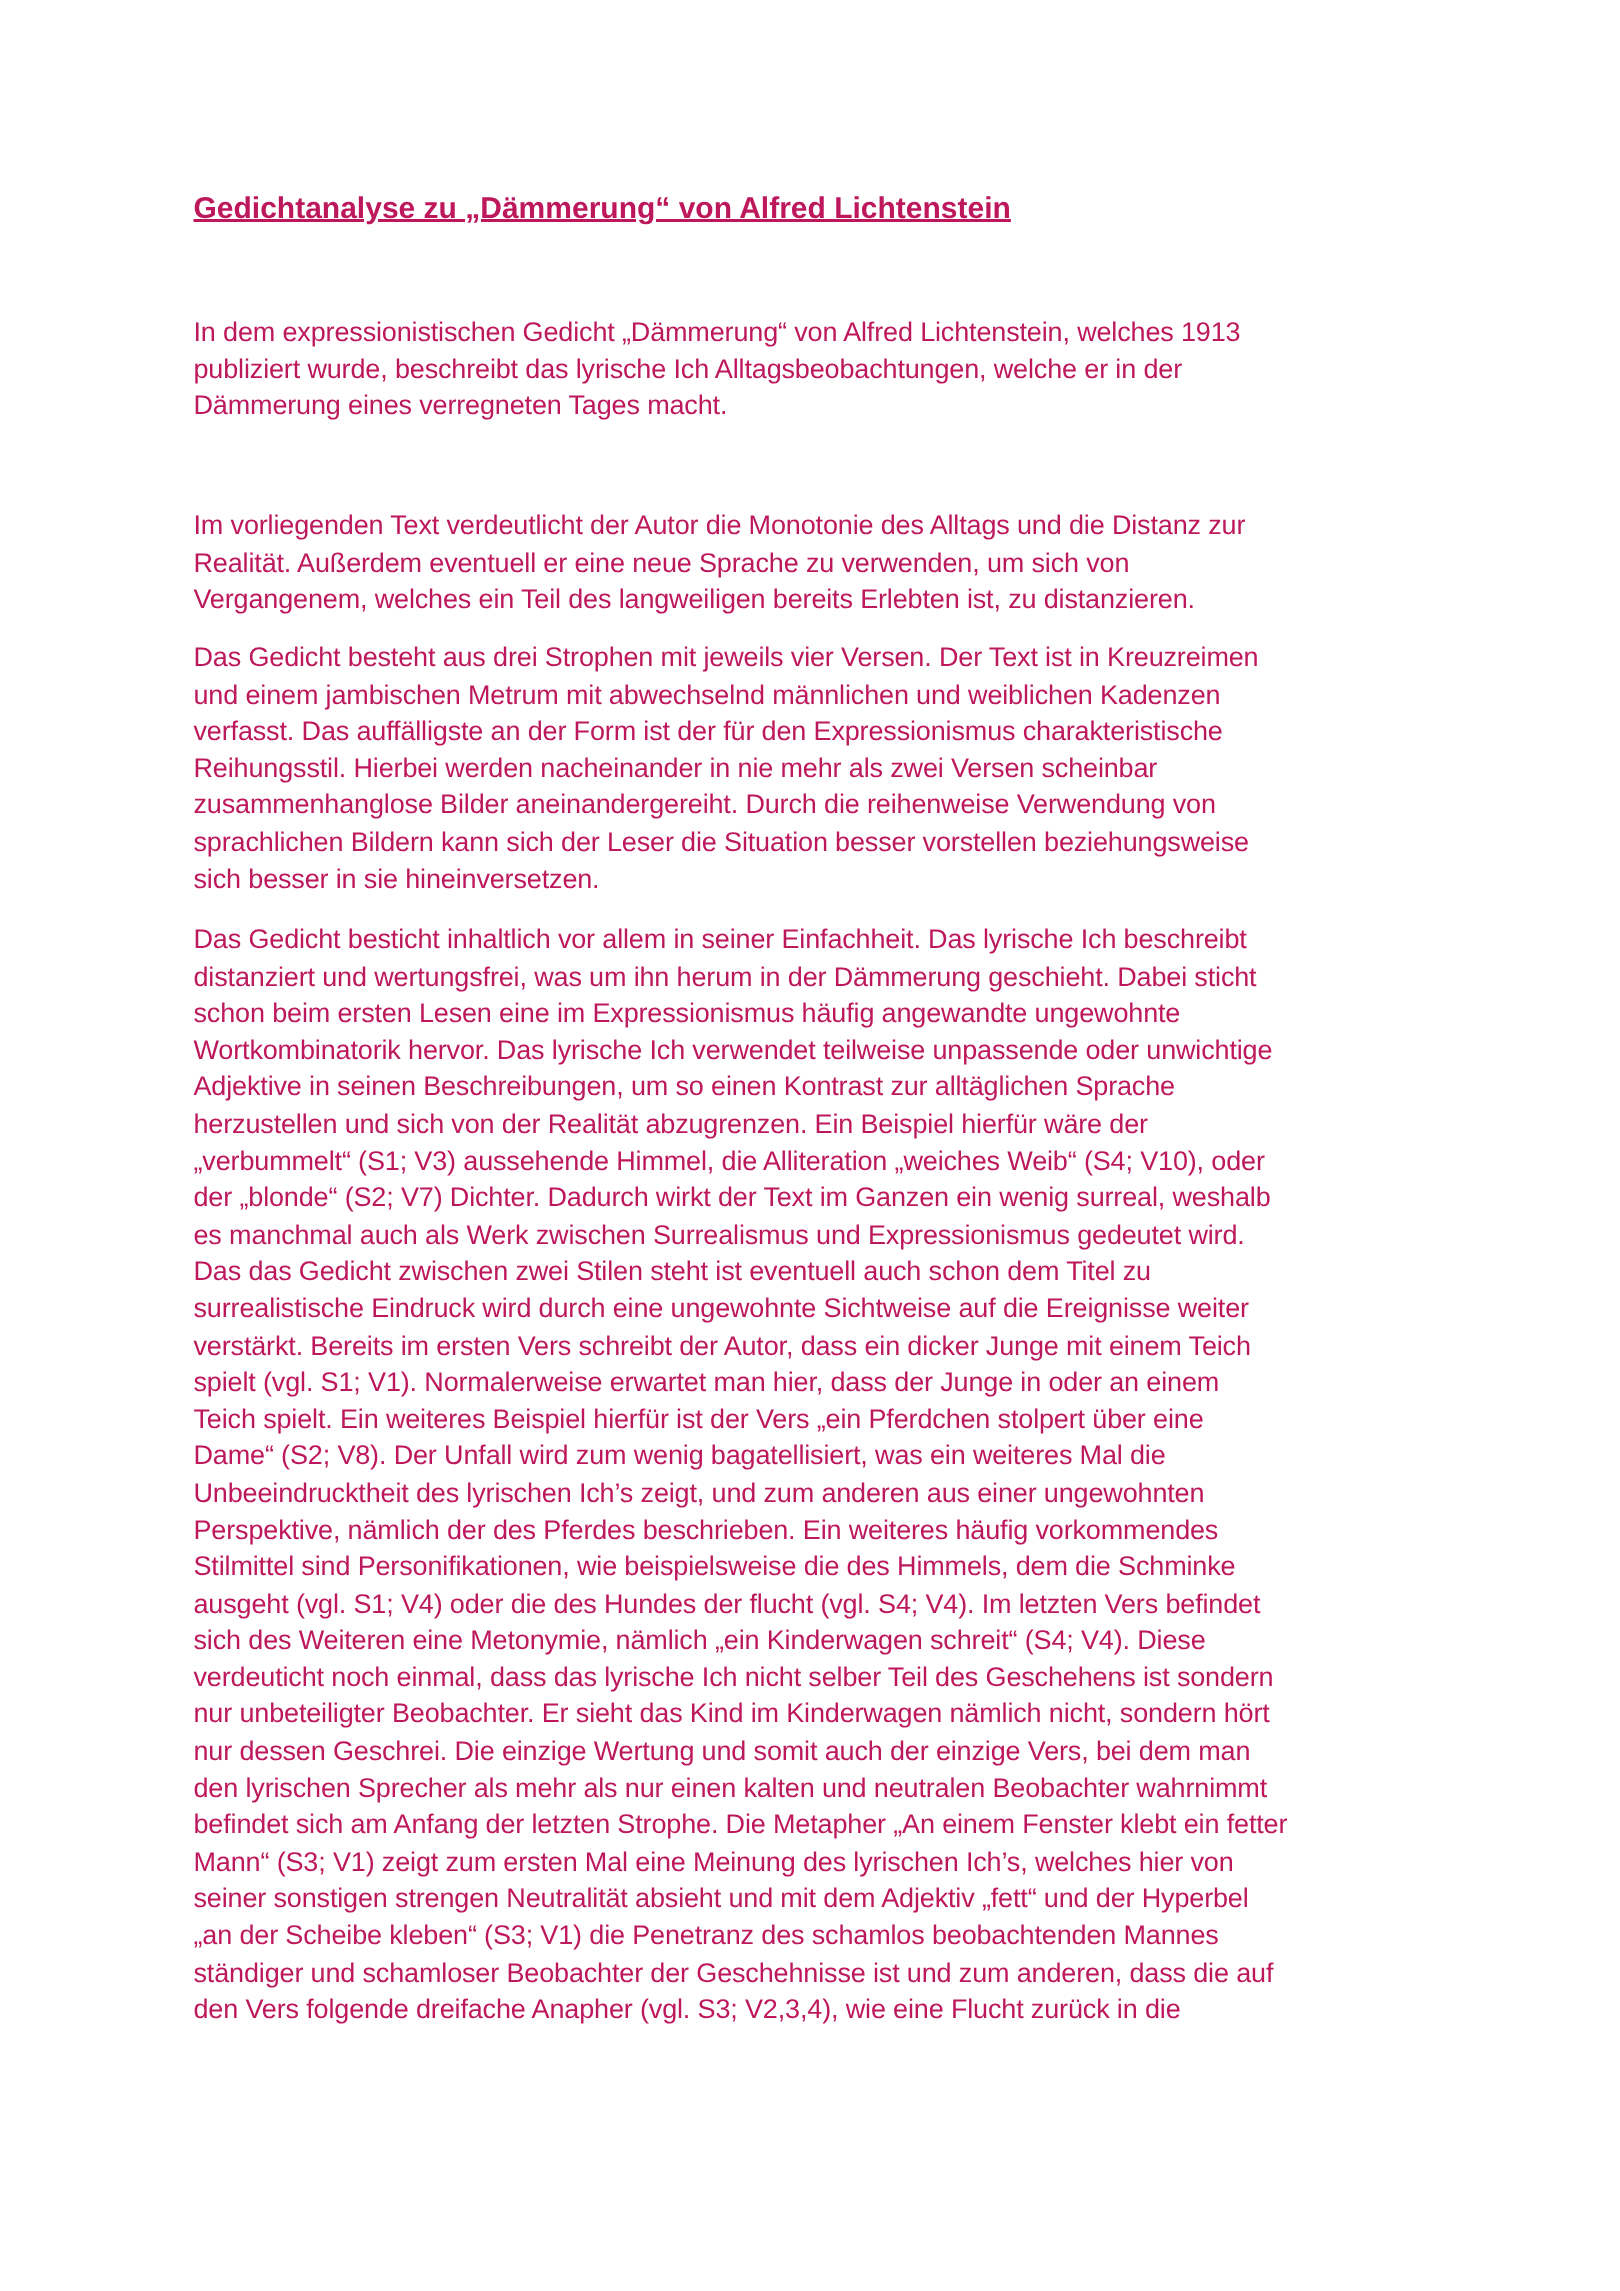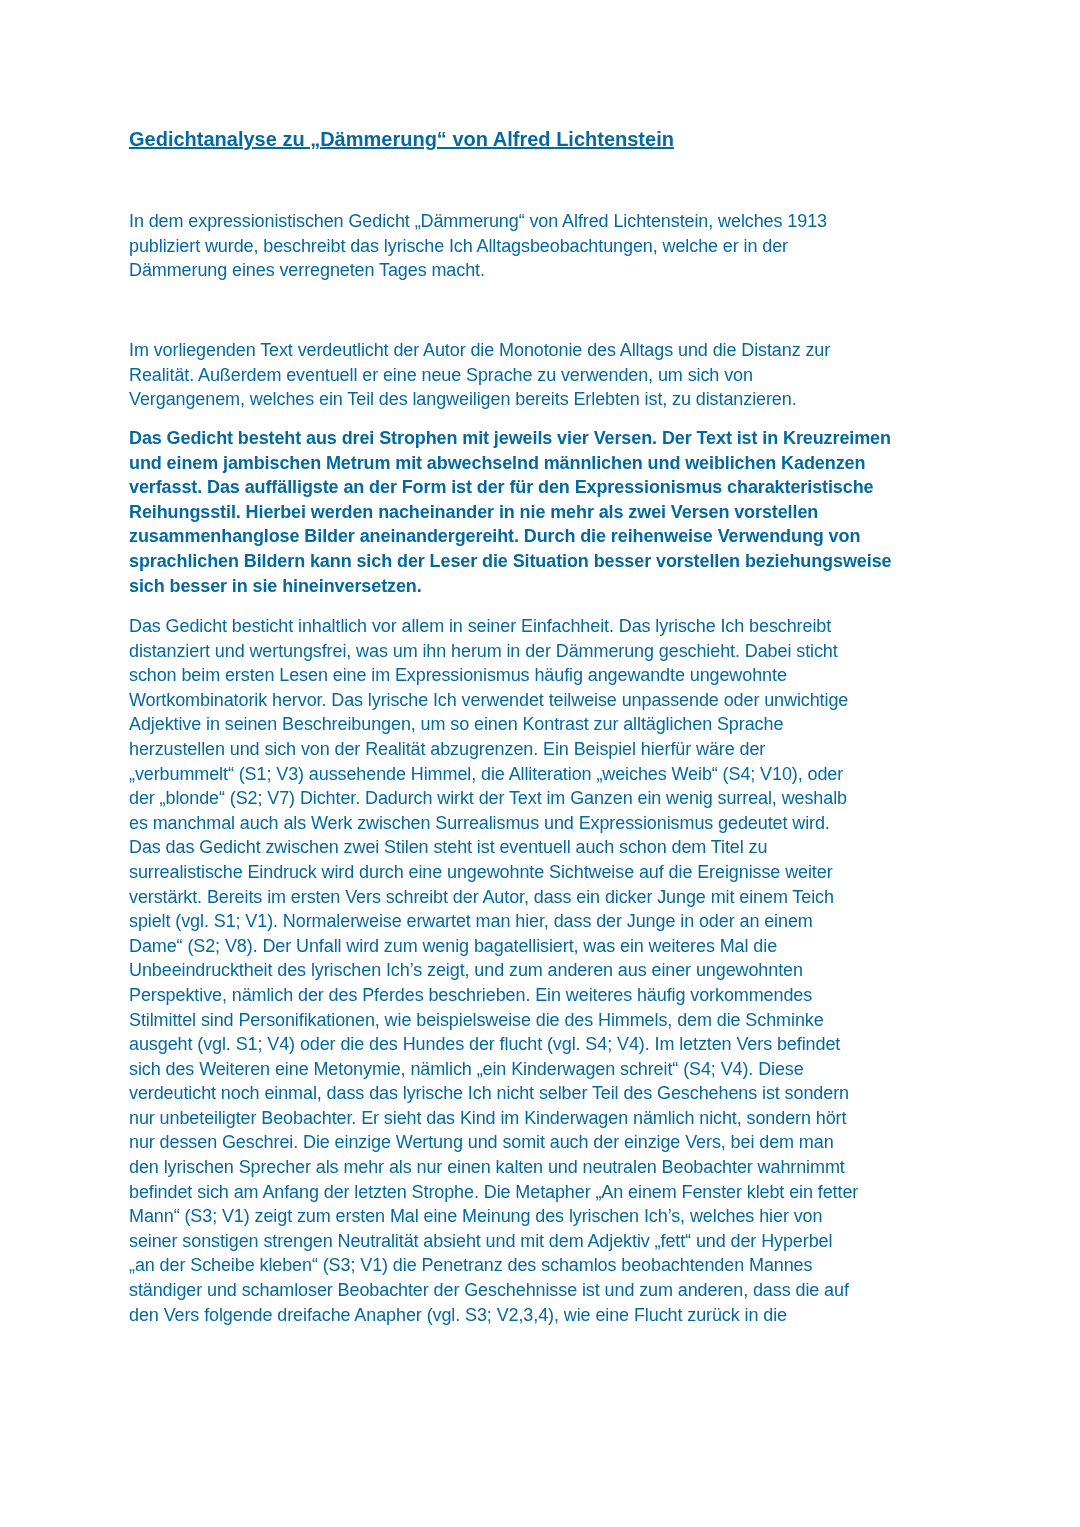--- a/index.html
+++ b/index.html
@@ -1,34 +1,34 @@
 <!DOCTYPE html>
 <html><head>
 <meta charset="utf-8">
 <style>
   html, body { margin: 0; padding: 0; background: #ffffff; }
   body { width: 1080px; height: 1527px; position: relative; overflow: hidden; }
   .page {
     position: absolute; left: 0; top: 0; width: 1080px; height: 1371px;
-    background: #ffffff; color: #0369a1;
+    background: #ffffff; color: #be185d;
     font-family: "Liberation Sans", sans-serif;
   }
   .title {
     position: absolute; left: 129px; top: 128px;
     font-size: 20px; font-weight: bold; text-decoration: underline;
     letter-spacing: 0px; white-space: nowrap; margin: 0;
   }
   .para { position: absolute; left: 129px; margin: 0; }
   .line {
     display: block; font-size: 18px; line-height: 24.6px;
     white-space: nowrap; letter-spacing: -0.1px;
   }
   #p1 { top: 209px; }
   #p2 { top: 298px; margin-top: 40px; }
-  #p3 { top: 426px; font-weight: bold; }
+  #p3 { top: 426px; }
   #p4 { top: 614px; }
 </style>
 </head>
 <body>
 
 <div class="page">
   <h1 class="title">Gedichtanalyse zu „Dämmerung“ von Alfred Lichtenstein</h1>
 
   <p class="para" id="p1">
       <span class="line">In dem expressionistischen Gedicht „Dämmerung“ von Alfred Lichtenstein, welches 1913</span>
@@ -37,39 +37,40 @@
     </p>
   <p class="para" id="p2">
       <span class="line">Im vorliegenden Text verdeutlicht der Autor die Monotonie des Alltags und die Distanz zur</span>
       <span class="line">Realität. Außerdem eventuell er eine neue Sprache zu verwenden, um sich von</span>
       <span class="line">Vergangenem, welches ein Teil des langweiligen bereits Erlebten ist, zu distanzieren.</span>
     </p>
   <p class="para" id="p3">
       <span class="line">Das Gedicht besteht aus drei Strophen mit jeweils vier Versen. Der Text ist in Kreuzreimen</span>
       <span class="line">und einem jambischen Metrum mit abwechselnd männlichen und weiblichen Kadenzen</span>
       <span class="line">verfasst. Das auffälligste an der Form ist der für den Expressionismus charakteristische</span>
-      <span class="line">Reihungsstil. Hierbei werden nacheinander in nie mehr als zwei Versen vorstellen</span>
+      <span class="line">Reihungsstil. Hierbei werden nacheinander in nie mehr als zwei Versen scheinbar</span>
       <span class="line">zusammenhanglose Bilder aneinandergereiht. Durch die reihenweise Verwendung von</span>
       <span class="line">sprachlichen Bildern kann sich der Leser die Situation besser vorstellen beziehungsweise</span>
       <span class="line">sich besser in sie hineinversetzen.</span>
     </p>
   <p class="para" id="p4">
       <span class="line">Das Gedicht besticht inhaltlich vor allem in seiner Einfachheit. Das lyrische Ich beschreibt</span>
       <span class="line">distanziert und wertungsfrei, was um ihn herum in der Dämmerung geschieht.   Dabei sticht</span>
       <span class="line">schon beim ersten Lesen eine im Expressionismus häufig angewandte ungewohnte</span>
       <span class="line">Wortkombinatorik hervor. Das lyrische Ich verwendet teilweise unpassende oder unwichtige</span>
       <span class="line">Adjektive in seinen Beschreibungen, um so einen Kontrast zur alltäglichen Sprache</span>
       <span class="line">herzustellen und sich von der Realität abzugrenzen. Ein Beispiel hierfür wäre der</span>
       <span class="line">„verbummelt“ (S1; V3) aussehende Himmel, die Alliteration „weiches Weib“ (S4; V10), oder</span>
       <span class="line">der „blonde“ (S2; V7) Dichter. Dadurch wirkt der Text im Ganzen ein wenig surreal, weshalb</span>
       <span class="line">es manchmal auch als Werk zwischen Surrealismus und Expressionismus gedeutet wird.</span>
       <span class="line">Das das Gedicht zwischen zwei Stilen steht ist eventuell auch schon dem Titel zu</span>
       <span class="line">surrealistische Eindruck wird durch eine ungewohnte Sichtweise auf die Ereignisse weiter</span>
       <span class="line">verstärkt. Bereits im ersten Vers schreibt der Autor, dass ein dicker Junge mit einem Teich</span>
       <span class="line">spielt (vgl. S1; V1). Normalerweise erwartet man hier, dass der Junge in oder an einem</span>
+      <span class="line">Teich spielt. Ein weiteres Beispiel hierfür ist der Vers „ein Pferdchen stolpert über eine</span>
       <span class="line">Dame“ (S2; V8). Der Unfall wird zum wenig bagatellisiert, was ein weiteres Mal die</span>
       <span class="line">Unbeeindrucktheit des lyrischen Ich’s zeigt, und zum anderen aus einer ungewohnten</span>
       <span class="line">Perspektive, nämlich der des Pferdes beschrieben. Ein weiteres häufig vorkommendes</span>
       <span class="line">Stilmittel sind Personifikationen, wie beispielsweise die des Himmels, dem die Schminke</span>
       <span class="line">ausgeht (vgl. S1; V4) oder die des Hundes der flucht (vgl. S4; V4). Im letzten Vers befindet</span>
       <span class="line">sich des Weiteren eine Metonymie, nämlich „ein Kinderwagen schreit“ (S4; V4). Diese</span>
       <span class="line">verdeuticht noch einmal, dass das lyrische Ich nicht selber Teil des Geschehens ist sondern</span>
       <span class="line">nur unbeteiligter Beobachter. Er sieht das Kind im Kinderwagen nämlich nicht, sondern hört</span>
       <span class="line">nur dessen Geschrei. Die einzige Wertung und somit auch der einzige Vers, bei dem man</span>
       <span class="line">den lyrischen Sprecher als mehr als nur einen kalten und neutralen Beobachter wahrnimmt</span>

